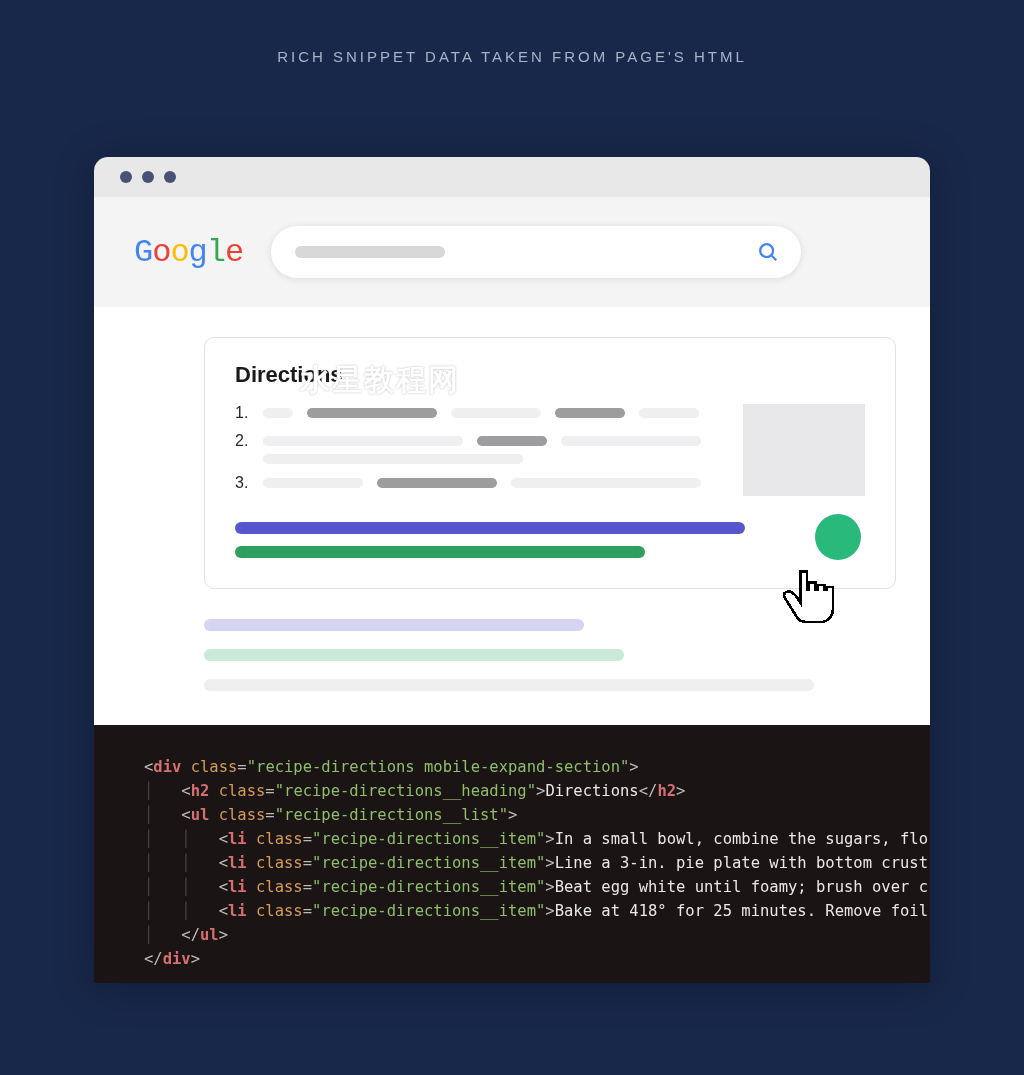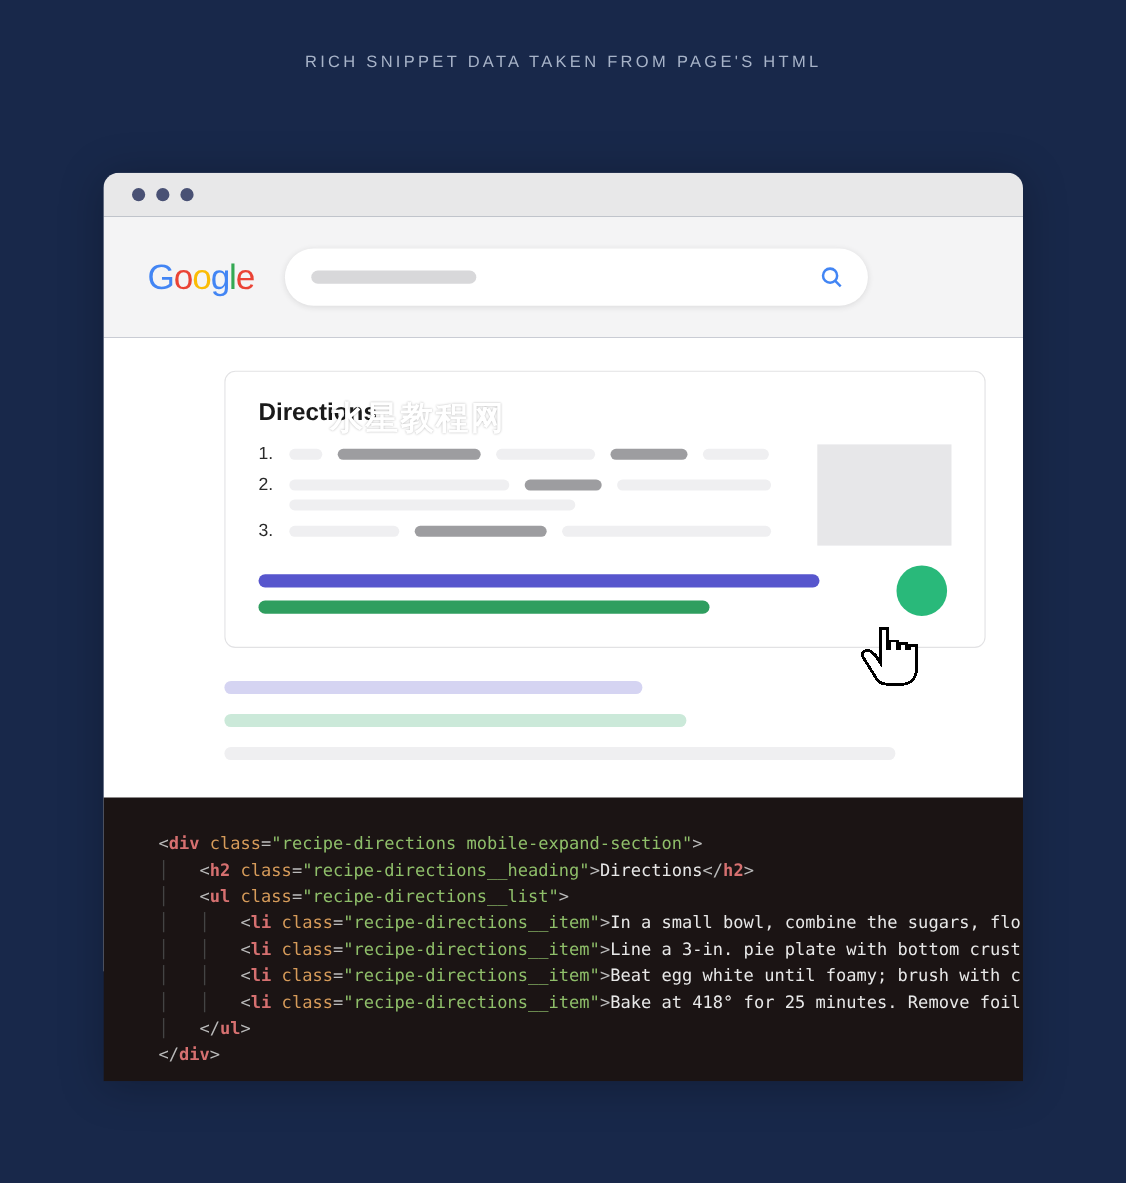--- a/index.html
+++ b/index.html
@@ -39,21 +39,21 @@
 }
 .dot { width: 12px; height: 12px; border-radius: 50%; background: #495174; }
 .google-header {
   background: #f4f4f5;
   height: 110px;
   display: flex;
   align-items: center;
   padding-left: 40px;
   gap: 28px;
 }
-.google-logo { font-size: 32px; font-weight: 500; letter-spacing: -1px; }
+.google-logo { font-size: 32px; font-weight: 500; letter-spacing: -1px; font-family: Liberation Mono, monospace; }
 .gl-b { color: #4285f4; }
 .gl-r { color: #ea4335; }
 .gl-y { color: #fbbc05; }
 .gl-g { color: #34a853; }
 .search-box {
   flex: 1;
   max-width: 530px;
   height: 52px;
   background: #fff;
   border-radius: 26px;
@@ -225,21 +225,21 @@
       <div class="bar b2"></div>
       <div class="bar b3"></div>
     </div>
   </div>
 
   <div class="code-panel"><span class="t-punct">&lt;</span><span class="t-tag">div</span> <span class="t-attr">class</span><span class="t-punct">=</span><span class="t-str">"<span>recipe-directions mobile-expand-section</span>"</span><span class="t-punct">&gt;</span>
 <span class="indent-guide">│   </span><span class="t-punct">&lt;</span><span class="t-tag">h2</span> <span class="t-attr">class</span><span class="t-punct">=</span><span class="t-str">"<span>recipe-directions__heading</span>"</span><span class="t-punct">&gt;</span><span class="t-text">Directions</span><span class="t-punct">&lt;/</span><span class="t-tag">h2</span><span class="t-punct">&gt;</span>
 <span class="indent-guide">│   </span><span class="t-punct">&lt;</span><span class="t-tag">ul</span> <span class="t-attr">class</span><span class="t-punct">=</span><span class="t-str">"<span>recipe-directions__list</span>"</span><span class="t-punct">&gt;</span>
 <span class="indent-guide">│   │   </span><span class="t-punct">&lt;</span><span class="t-tag">li</span> <span class="t-attr">class</span><span class="t-punct">=</span><span class="t-str">"<span>recipe-directions__item</span>"</span><span class="t-punct">&gt;</span><span class="t-text">In a small bowl, combine the sugars, flo</span>
 <span class="indent-guide">│   │   </span><span class="t-punct">&lt;</span><span class="t-tag">li</span> <span class="t-attr">class</span><span class="t-punct">=</span><span class="t-str">"<span>recipe-directions__item</span>"</span><span class="t-punct">&gt;</span><span class="t-text">Line a 3-in. pie plate with bottom crust</span>
-<span class="indent-guide">│   │   </span><span class="t-punct">&lt;</span><span class="t-tag">li</span> <span class="t-attr">class</span><span class="t-punct">=</span><span class="t-str">"<span>recipe-directions__item</span>"</span><span class="t-punct">&gt;</span><span class="t-text">Beat egg white until foamy; brush with c</span>
+<span class="indent-guide">│   │   </span><span class="t-punct">&lt;</span><span class="t-tag">li</span> <span class="t-attr">class</span><span class="t-punct">=</span><span class="t-str">"<span>recipe-directions__item</span>"</span><span class="t-punct">&gt;</span><span class="t-text">Beat egg white until foamy; brush over c</span>
 <span class="indent-guide">│   │   </span><span class="t-punct">&lt;</span><span class="t-tag">li</span> <span class="t-attr">class</span><span class="t-punct">=</span><span class="t-str">"<span>recipe-directions__item</span>"</span><span class="t-punct">&gt;</span><span class="t-text">Bake at 418° for 25 minutes. Remove foil</span>
 <span class="indent-guide">│   </span><span class="t-punct">&lt;/</span><span class="t-tag">ul</span><span class="t-punct">&gt;</span>
 <span class="t-punct">&lt;/</span><span class="t-tag">div</span><span class="t-punct">&gt;</span></div>
 
 </div>
 
 <div class="watermark">水星教程网</div>
 
 <svg class="cursor-hand" viewBox="0 0 32 32" shape-rendering="crispEdges">
   <path fill="#fff" stroke="#000" stroke-width="1.2" d="M12 4 h3 v8 h1 v-3 h3 v3 h1 v-2 h3 v2 h1 v-1 h3 v10 c0 3 -2 6 -6 6 h-6 c-2 0 -4 -1 -5 -3 l-5 -8 c-1 -2 0 -3 2 -3 c1 0 2 1 3 2 l2 3 v-14 z"></path>

